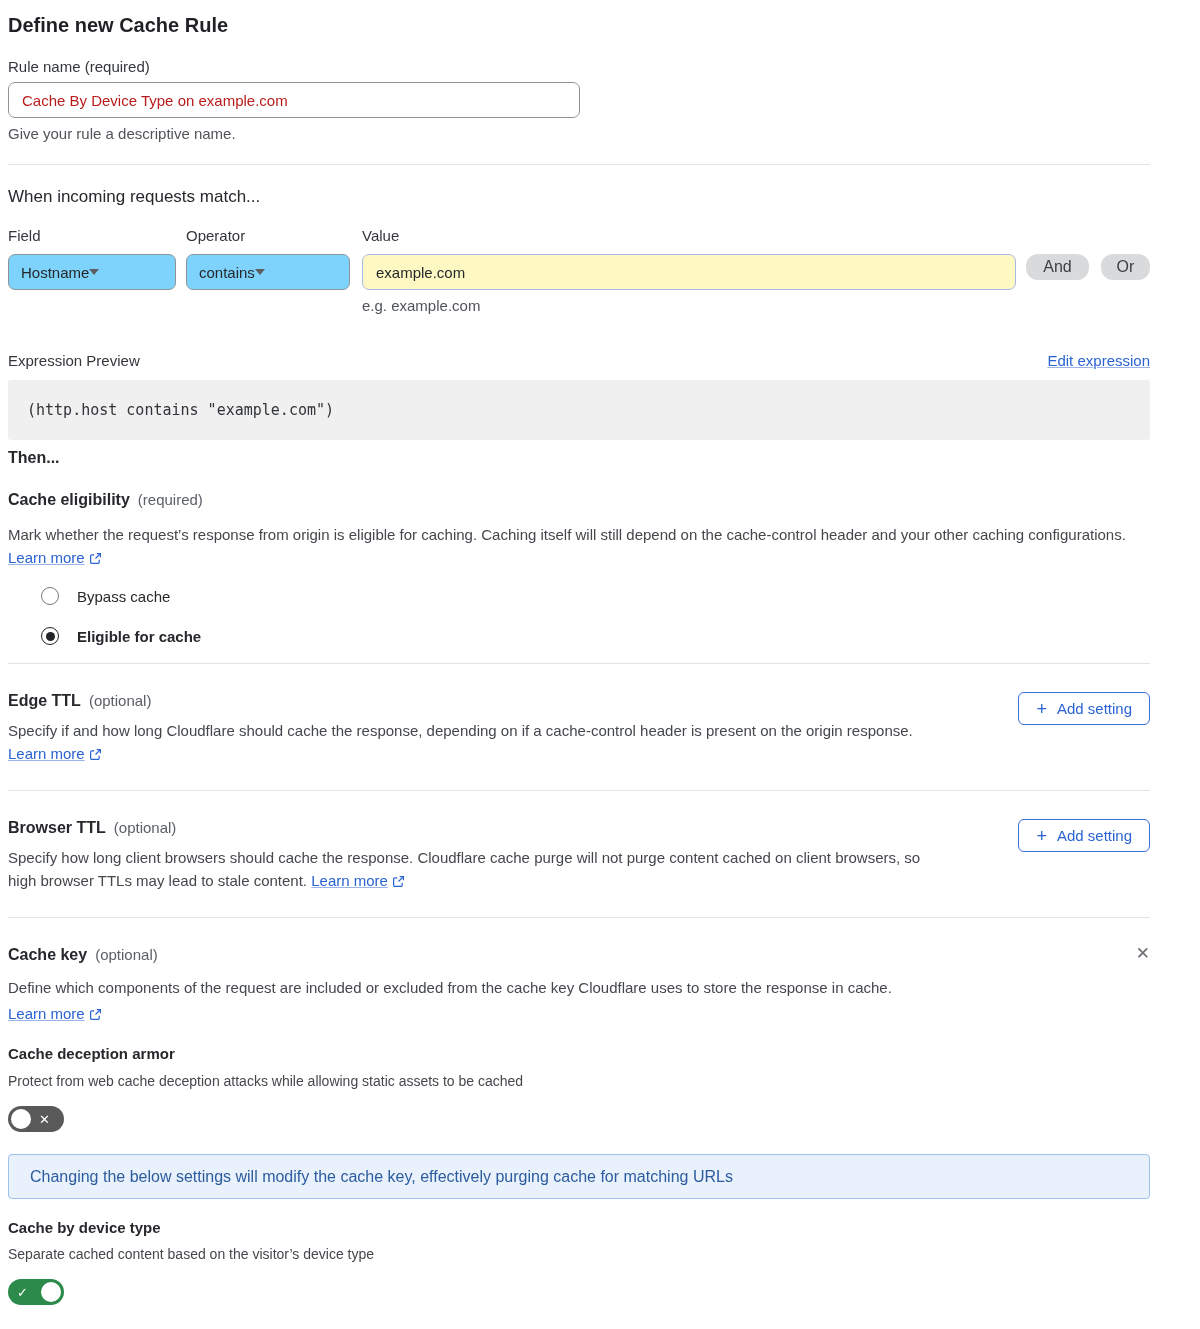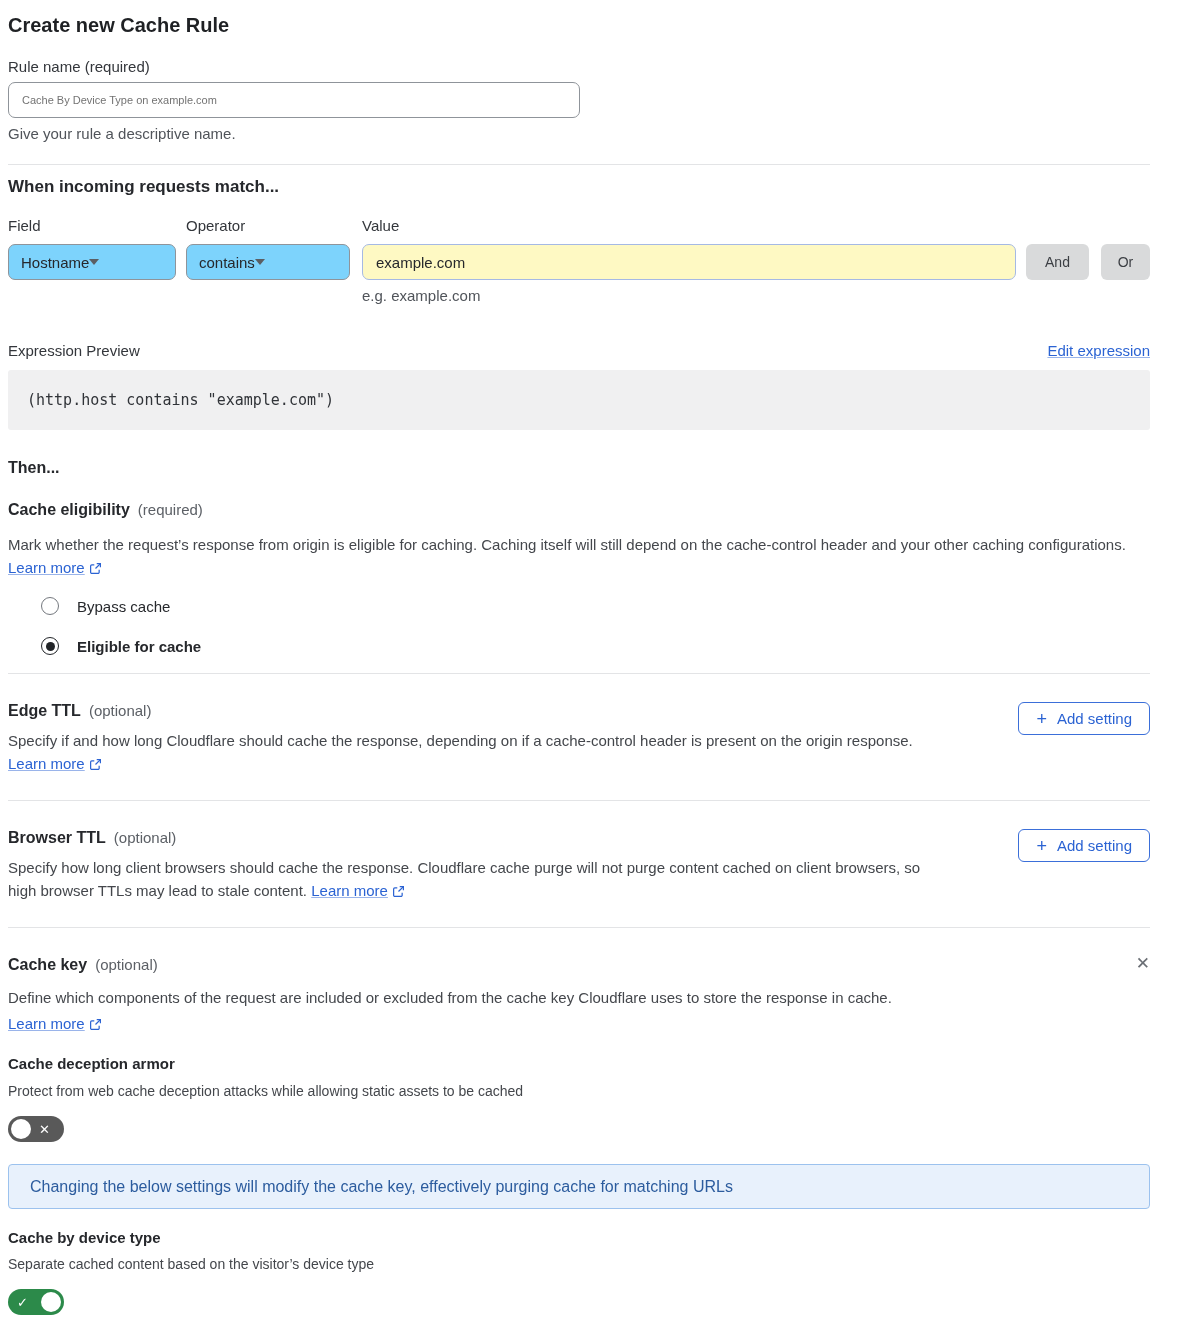--- a/index.html
+++ b/index.html
@@ -13,63 +13,63 @@
 
   h1.page-title { font-size:20px; font-weight:700; color:#1f2124; line-height:24px; }
 
   .field-label { font-size:15px; color:#33363b; line-height:18px; }
   .help-text { font-size:15px; color:#50545a; line-height:18px; }
 
   .rule-name-label { margin-top:21px; }
   .text-input {
     display:block; width:572px; height:36px; margin-top:6px;
     border:1px solid #8f949a; border-radius:7px; padding:8px 13px;
-    font-family:"Liberation Sans", sans-serif; font-size:11px; color:#737373;
+    font-family:"Liberation Sans", sans-serif; font-size:15px; color:#b91c1c;
     background:#fff; outline:none;
   }
   .rule-help { margin-top:7px; }
 
   .divider { border:none; border-top:1px solid #e3e4e6; margin:0; }
   .divider-1 { margin-top:21px; }
 
-  h2.section-heading { font-size:17px; font-weight:700; color:#26282c; line-height:20px; margin-top:12px; }
+  h2.section-heading { font-size:17px; font-weight:400; color:#26282c; line-height:20px; margin-top:22px; }
 
   .match-row { display:flex; align-items:flex-start; margin-top:20px; }
   .match-col-field { width:168px; margin-right:10px; }
   .match-col-operator { width:164px; margin-right:12px; }
   .match-col-value { flex:1; }
   .select-box {
     margin-top:9px; height:36px; border:1px solid #8f949a; border-radius:7px;
     display:flex; align-items:center; justify-content:flex-start;
     padding:8px 12px; font-size:15px; color:#26282c; background:#7dd3fc; cursor:pointer;
   }
   .chevron { width:0; height:0; border-left:5px solid transparent; border-right:5px solid transparent; border-top:6px solid #5b5e63; }
   .value-input {
     margin-top:9px; width:100%; height:36px;
     border:1px solid #a5b9e4; border-radius:7px; background:#fef9c3;
     padding:0 13px; font-family:"Liberation Sans", sans-serif; font-size:15px; color:#26282c; outline:none; display:block;
   }
   .value-hint { margin-top:7px; }
   .conj-btn {
-    margin-top:27px; height:36px; border:none; border-radius:6px; background:#d9dadb;
-    color:#3c3f44; font-family:"Liberation Sans", sans-serif; font-size:14px; cursor:pointer;
+    margin-top:27px; height:26px; border:none; border-radius:12px; background:#d9dadb;
+    color:#3c3f44; font-family:"Liberation Sans", sans-serif; font-size:16px; cursor:pointer;
   }
   .and-btn { margin-left:10px; width:63px; }
   .or-btn { margin-left:12px; width:49px; }
 
   .expression-row { margin-top:37px; display:flex; justify-content:space-between; align-items:baseline; }
   .link { color:#2b63d3; text-decoration:underline; text-decoration-color:#9ab4ea; cursor:pointer; font-size:15px; }
   .link svg { vertical-align:-2px; margin-left:4px; }
   .code-block {
     margin-top:10px; background:#f0f0f1; border-radius:3px; height:60px;
     display:flex; align-items:center; padding:0 19px;
     font-family:"DejaVu Sans Mono", monospace; font-size:15px; color:#303338;
   }
 
-  h2.then-heading { font-size:16px; font-weight:700; color:#26282c; margin-top:28px; line-height:19px; }
+  h2.then-heading { font-size:16px; font-weight:700; color:#26282c; margin-top:8px; line-height:19px; }
 
   .sub-heading-row { display:flex; align-items:baseline; margin-top:23px; }
   .sub-heading { font-size:16px; font-weight:700; color:#26282c; line-height:19px; }
   .badge { font-size:15px; color:#5c6066; margin-left:8px; }
   .section-desc { margin-top:14px; font-size:15px; line-height:23px; color:#44474c; max-width:1120px; }
 
   .radio-row { display:flex; align-items:center; margin-top:18px; cursor:pointer;padding-left:33px; }
   .radio-row + .radio-row { margin-top:22px; }
   .radio-circle {
     width:18px; height:18px; border-radius:50%; border:1.5px solid #74787e;
@@ -119,21 +119,21 @@
   }
 
   .device-heading { margin-top:20px; font-size:15px; font-weight:700; color:#26282c; line-height:18px; }
   .device-desc { margin-top:9px; font-size:14px; color:#44474c; line-height:17px; }
 </style>
 </head>
 <body>
 
 <div class="container">
 
-  <h1 class="page-title">Create new Cache Rule</h1>
+  <h1 class="page-title">Define new Cache Rule</h1>
 
   <div class="field-label rule-name-label">Rule name (required)</div>
   <input class="text-input" type="text" value="Cache By Device Type on example.com" style="">
   <div class="help-text rule-help">Give your rule a descriptive name.</div>
 
   <hr class="divider divider-1">
 
   <h2 class="section-heading">When incoming requests match...</h2>
 
   <div class="match-row">

